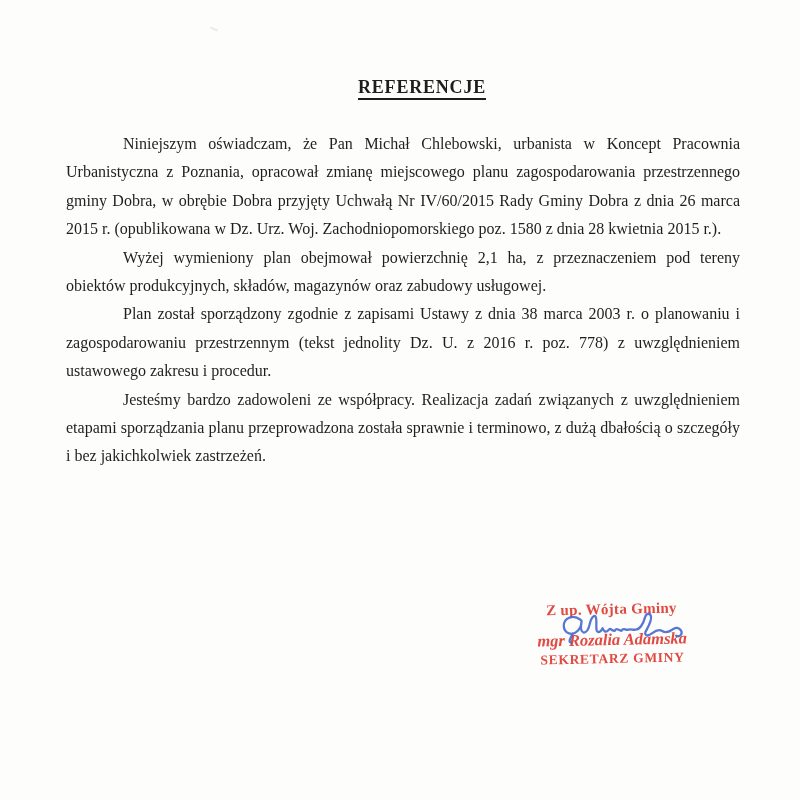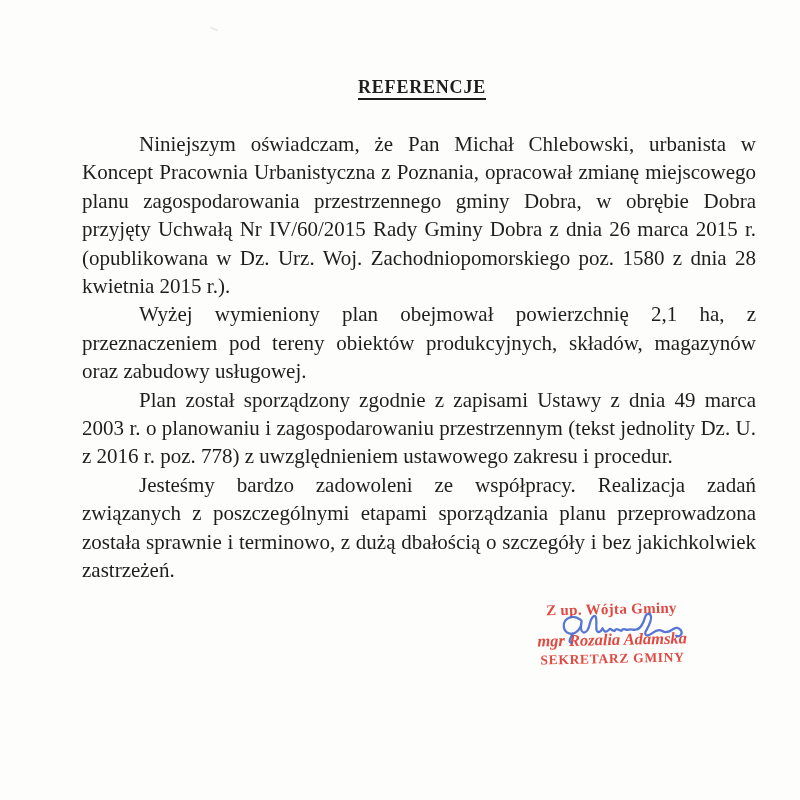--- a/index.html
+++ b/index.html
@@ -38,24 +38,23 @@
     font-size: 18px;
     letter-spacing: 0.8px;
     border-bottom: 2px solid #1c1c1c;
     padding-bottom: 1px;
   }
   .body-text {
     position: absolute;
     left: 66px;
     top: 130px;
     width: 674px;
-    font-size: 21px;
+    font-size: 16px;
     line-height: 28.4px;
     text-align: justify;
-    margin-left: 16px;
   }
   .body-text p {
     margin: 0;
     padding: 0;
     text-indent: 57px;
   }
   .stamp {
     position: absolute;
     left: 522px;
     top: 600px;
@@ -99,22 +98,22 @@
 
 <div class="page">
 
   <div class="title-wrap">
     <span class="title">REFERENCJE</span>
   </div>
 
   <div class="body-text">
     <p>Niniejszym oświadczam, że Pan Michał Chlebowski, urbanista w Koncept Pracownia Urbanistyczna z Poznania, opracował zmianę miejscowego planu zagospodarowania przestrzennego gminy Dobra, w obrębie Dobra przyjęty Uchwałą Nr IV/60/2015 Rady Gminy Dobra z dnia 26 marca 2015 r. (opublikowana w Dz. Urz. Woj. Zachodniopomorskiego poz. 1580 z dnia 28 kwietnia 2015 r.).</p>
     <p>Wyżej wymieniony plan obejmował powierzchnię 2,1 ha, z przeznaczeniem pod tereny obiektów produkcyjnych, składów, magazynów oraz zabudowy usługowej.</p>
-    <p>Plan został sporządzony zgodnie z zapisami Ustawy z dnia 49 marca 2003 r. o planowaniu i zagospodarowaniu przestrzennym (tekst jednolity Dz. U. z 2016 r. poz. 778) z uwzględnieniem ustawowego zakresu i procedur.</p>
-    <p>Jesteśmy bardzo zadowoleni ze współpracy. Realizacja zadań związanych z poszczególnymi etapami sporządzania planu przeprowadzona została sprawnie i terminowo, z dużą dbałością o szczegóły i bez jakichkolwiek zastrzeżeń.</p>
+    <p>Plan został sporządzony zgodnie z zapisami Ustawy z dnia 38 marca 2003 r. o planowaniu i zagospodarowaniu przestrzennym (tekst jednolity Dz. U. z 2016 r. poz. 778) z uwzględnieniem ustawowego zakresu i procedur.</p>
+    <p>Jesteśmy bardzo zadowoleni ze współpracy. Realizacja zadań związanych z uwzględnieniem etapami sporządzania planu przeprowadzona została sprawnie i terminowo, z dużą dbałością o szczegóły i bez jakichkolwiek zastrzeżeń.</p>
   </div>
 
   <div class="stamp">
     <div class="stamp-authority">Z up. Wójta Gminy</div>
 
     <svg class="signature" viewBox="0 0 135 38" fill="none" xmlns="http://www.w3.org/2000/svg">
       <g stroke="currentColor" stroke-width="2.3" stroke-linecap="round" stroke-linejoin="round" opacity="0.92">
         <path d="M 21 10
                  C 13 4, 4 8, 4 16
                  C 4 23, 12 27, 18 21

